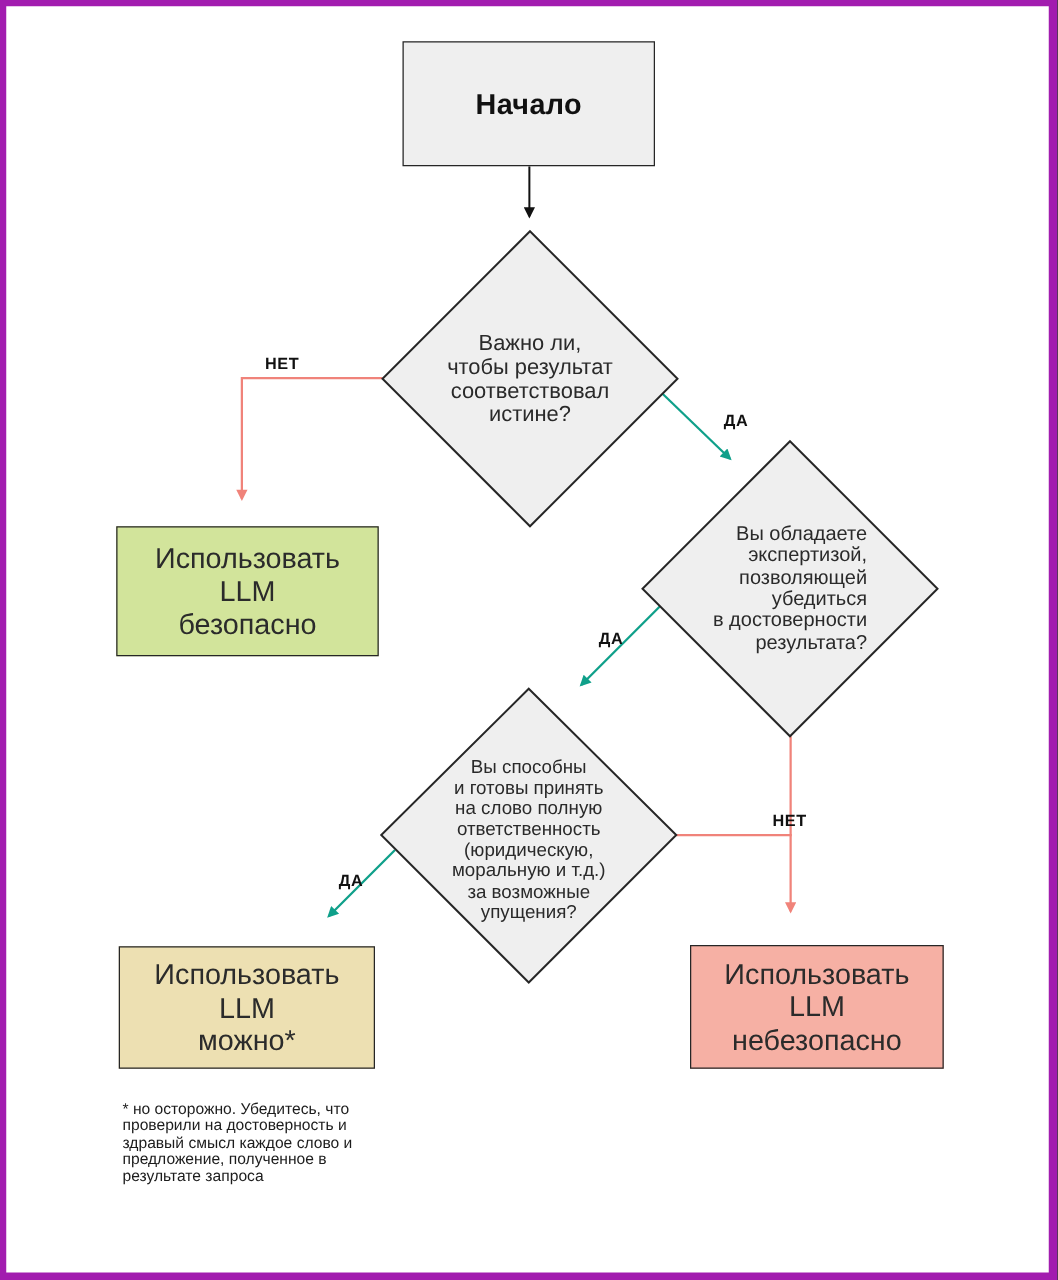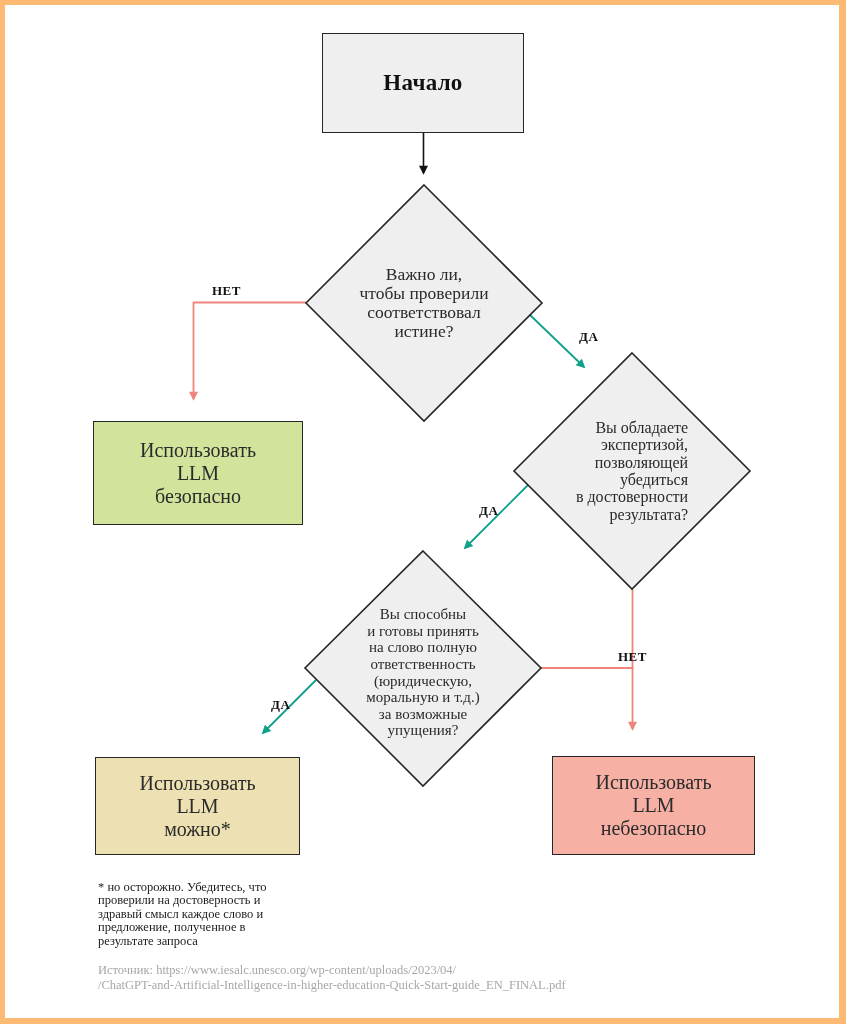--- a/index.html
+++ b/index.html
@@ -1,20 +1,20 @@
 <!DOCTYPE html>
 <html><head>
 <meta charset="utf-8">
 <style>
   html,body{margin:0;padding:0;background:#000;}
   .stage{
     position:relative;
     width:846px;height:1024px;
-    background:#fdba74;
-    font-family:Liberation Serif, serif;
+    background:#a21caf;
+    font-family:Liberation Sans, sans-serif;
     overflow:hidden;
   }
   .page{
     position:absolute;
     left:5px; top:5px; right:7px; bottom:6px;
     background:#ffffff;
   }
   .layer{position:absolute;left:0;top:0;width:840px;height:1013px;}
   svg.connectors{position:absolute;left:0;top:0;}
   .node-text{
@@ -31,21 +31,21 @@
     display:flex;align-items:center;justify-content:center;
     text-align:center;
     white-space:pre-line;
     color:#2b2b2b;
   }
   .start-box{
     background:#efefef;
     font-size:23px;font-weight:700;color:#111;
     letter-spacing:.3px;
   }
-  .outcome{font-size:20px;line-height:1.15;}
+  .outcome{font-size:23px;line-height:1.15;}
   .outcome-safe{background:#d2e49b;}
   .outcome-caution{background:#ede0b2;}
   .outcome-unsafe{background:#f6b0a4;}
   .d1-text{font-size:17.5px;line-height:1.1;}
   .d2-text{font-size:16px;line-height:1.08;}
   .d3-text{font-size:15px;line-height:1.11;}
   .edge-label{
     position:absolute;
     font-size:13px;font-weight:700;color:#111;
     letter-spacing:.5px;
@@ -97,21 +97,21 @@
         <line x1="311" y1="675" x2="258" y2="728" stroke="#0fa08a" stroke-width="1.8" marker-end="url(#ah-teal)"></line>
 
         <polygon points="419,180 537,298 419,416 301,298" fill="#efefef" stroke="#262626" stroke-width="1.6"></polygon>
         <polygon points="627,348 745,466 627,584 509,466" fill="#efefef" stroke="#262626" stroke-width="1.6"></polygon>
         <polygon points="418,546 536,663 418,781 300,663" fill="#efefef" stroke="#262626" stroke-width="1.6"></polygon>
       </svg>
 
       <div class="terminal-box start-box" style="left:317px;top:28px;width:202px;height:100px;">Начало</div>
 
       <div class="node-text d1-text" style="left:309px;top:238px;width:220px;height:120px;">Важно ли,
-чтобы проверили
+чтобы результат
 соответствовал
 истине?</div>
 
       <div class="node-text d2-text" style="left:517px;top:396px;width:220px;height:140px;text-align:right;">Вы обладаете
 экспертизой,
 позволяющей
 убедиться
 в достоверности
 результата?</div>
 
@@ -145,18 +145,16 @@
       <div class="edge-label" style="left:595px;top:644px;">НЕТ</div>
 
       <div class="edge-label" style="left:248px;top:692px;">ДА</div>
 
       <div class="footnote">* но осторожно. Убедитесь, что
 проверили на достоверность и
 здравый смысл каждое слово и
 предложение, полученное в
 результате запроса</div>
 
-      <div class="source">Источник: https://www.iesalc.unesco.org/wp-content/uploads/2023/04/
-/ChatGPT-and-Artificial-Intelligence-in-higher-education-Quick-Start-guide_EN_FINAL.pdf</div>
 
     </div>
   </div>
 </div>
 
 </body></html>

